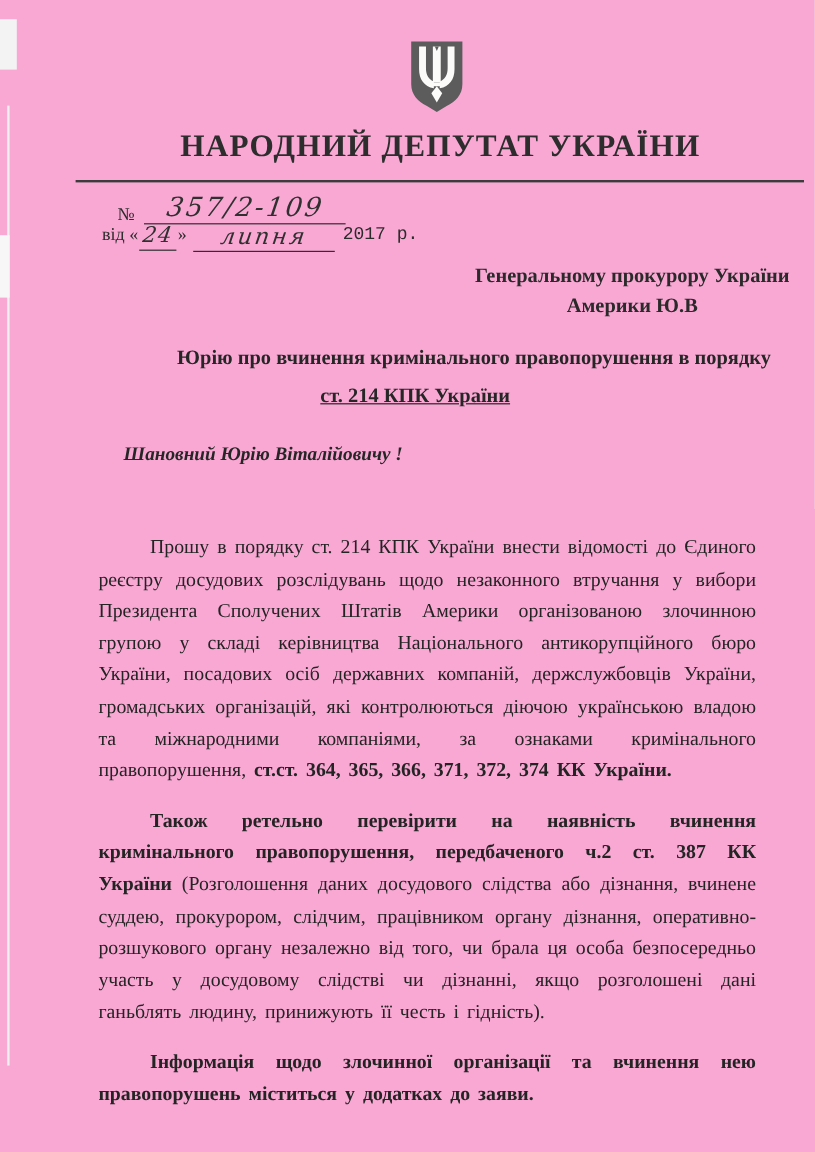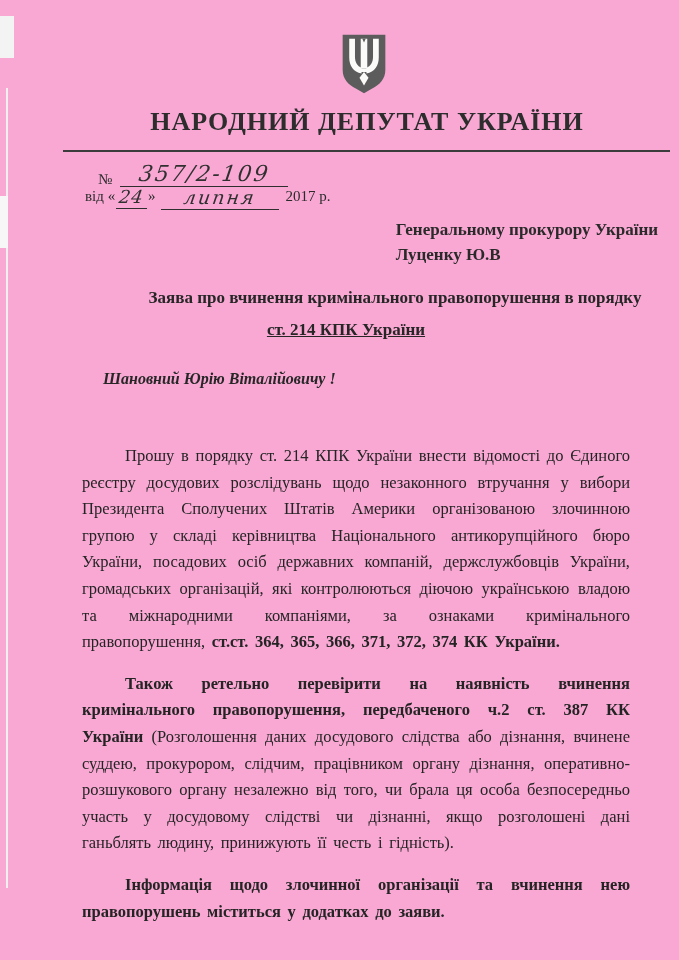--- a/index.html
+++ b/index.html
@@ -35,25 +35,25 @@
     font-family:"DejaVu Serif",serif;font-style:italic;color:#303030;
     display:inline-block;transform:skewX(-8deg);line-height:1;
   }
   .u{display:inline-block;border-bottom:1.6px solid #2e2e2e;}
   .u-number{margin-left:8px;width:168px;text-align:center;padding-bottom:1px;}
   .u-number .hw{font-size:22px;letter-spacing:2px;}
   .u-day{margin:0 1px;padding:0 3px 1px 3px;}
   .u-day .hw{font-size:18px;letter-spacing:1px;}
   .u-month{margin-left:5px;width:118px;text-align:center;padding-bottom:1px;}
   .u-month .hw{font-size:19px;letter-spacing:2px;}
-  .ref-year{margin-left:7px;line-height:1.1;}
+  .ref-year{margin-left:7px;line-height:1.1;font-family:Liberation Mono, monospace;}
 
   .addressee{
     position:absolute;right:21px;top:217px;
-    text-align:left;font-weight:bold;font-size:17px;line-height:25px;
+    text-align:center;font-weight:bold;font-size:17px;line-height:25px;
     color:#2a2a2a;
   }
 
   .subject-line1{
     position:absolute;top:288px;left:111px;right:0;
     text-align:center;font-weight:bold;font-size:17px;color:#262626;white-space:nowrap;
   }
   .subject-line2{
     position:absolute;top:320px;left:13px;right:0;
     text-align:center;font-weight:bold;font-size:17px;color:#262626;text-decoration:underline;
@@ -107,24 +107,24 @@
       <span>від «</span>
       <span class="u u-day"><span class="hw">24</span></span>
       <span>»</span>
       <span class="u u-month"><span class="hw">липня</span></span>
       <span class="ref-year">2017 р.</span>
     </div>
   </div>
 
   <div class="addressee">
     <div>Генеральному прокурору України</div>
-    <div>Луценку Ю.В</div>
+    <div>Америки Ю.В</div>
   </div>
 
-  <div class="subject-line1">Заява про вчинення кримінального правопорушення в порядку</div>
+  <div class="subject-line1">Юрію про вчинення кримінального правопорушення в порядку</div>
   <div class="subject-line2">ст. 214 КПК України</div>
 
   <div class="salutation">Шановний Юрію Віталійовичу !</div>
 
   <div class="body-text">
     <p><span>Прошу в порядку ст. 214 КПК України внести відомості до Єдиного реєстру досудових розслідувань щодо незаконного втручання у вибори Президента Сполучених Штатів Америки організованою злочинною групою у складі керівництва Національного антикорупційного бюро України, посадових осіб державних компаній, держслужбовців України, громадських організацій, які контролюються діючою українською владою та міжнародними компаніями, за ознаками кримінального правопорушення, </span><span class="bold">ст.ст. 364, 365, 366, 371, 372, 374 КК України.</span></p>
     <p><span class="bold">Також ретельно перевірити на наявність вчинення кримінального правопорушення, передбаченого ч.2 ст. 387 КК України </span><span>(Розголошення даних досудового слідства або дізнання, вчинене суддею, прокурором, слідчим, працівником органу дізнання, оперативно-розшукового органу незалежно від того, чи брала ця особа безпосередньо участь у досудовому слідстві чи дізнанні, якщо розголошені дані ганьблять людину, принижують її честь і гідність).</span></p>
     <p><span class="bold">Інформація щодо злочинної організації та вчинення нею правопорушень міститься у додатках до заяви.</span></p>
   </div>
 

